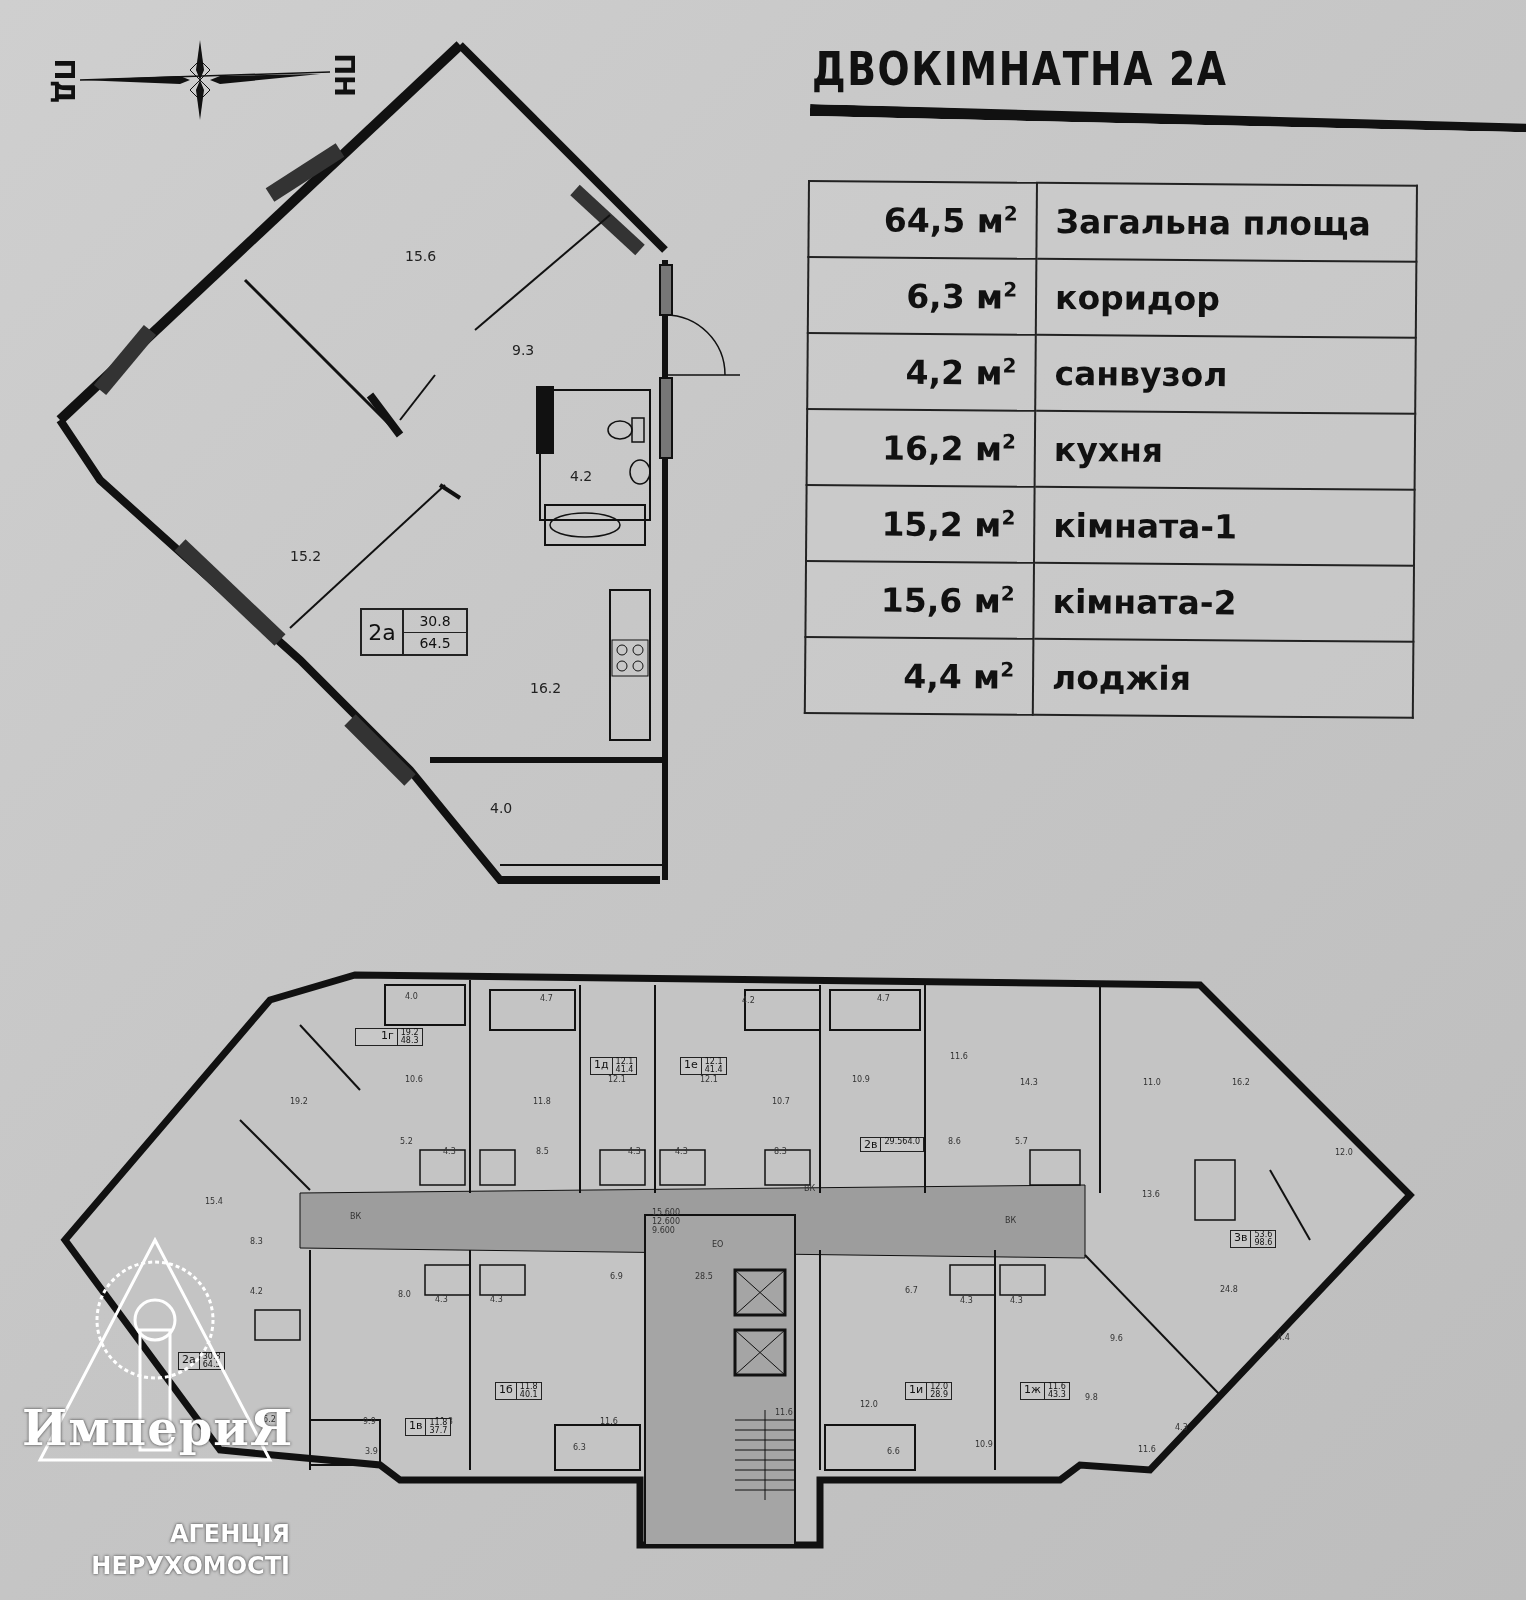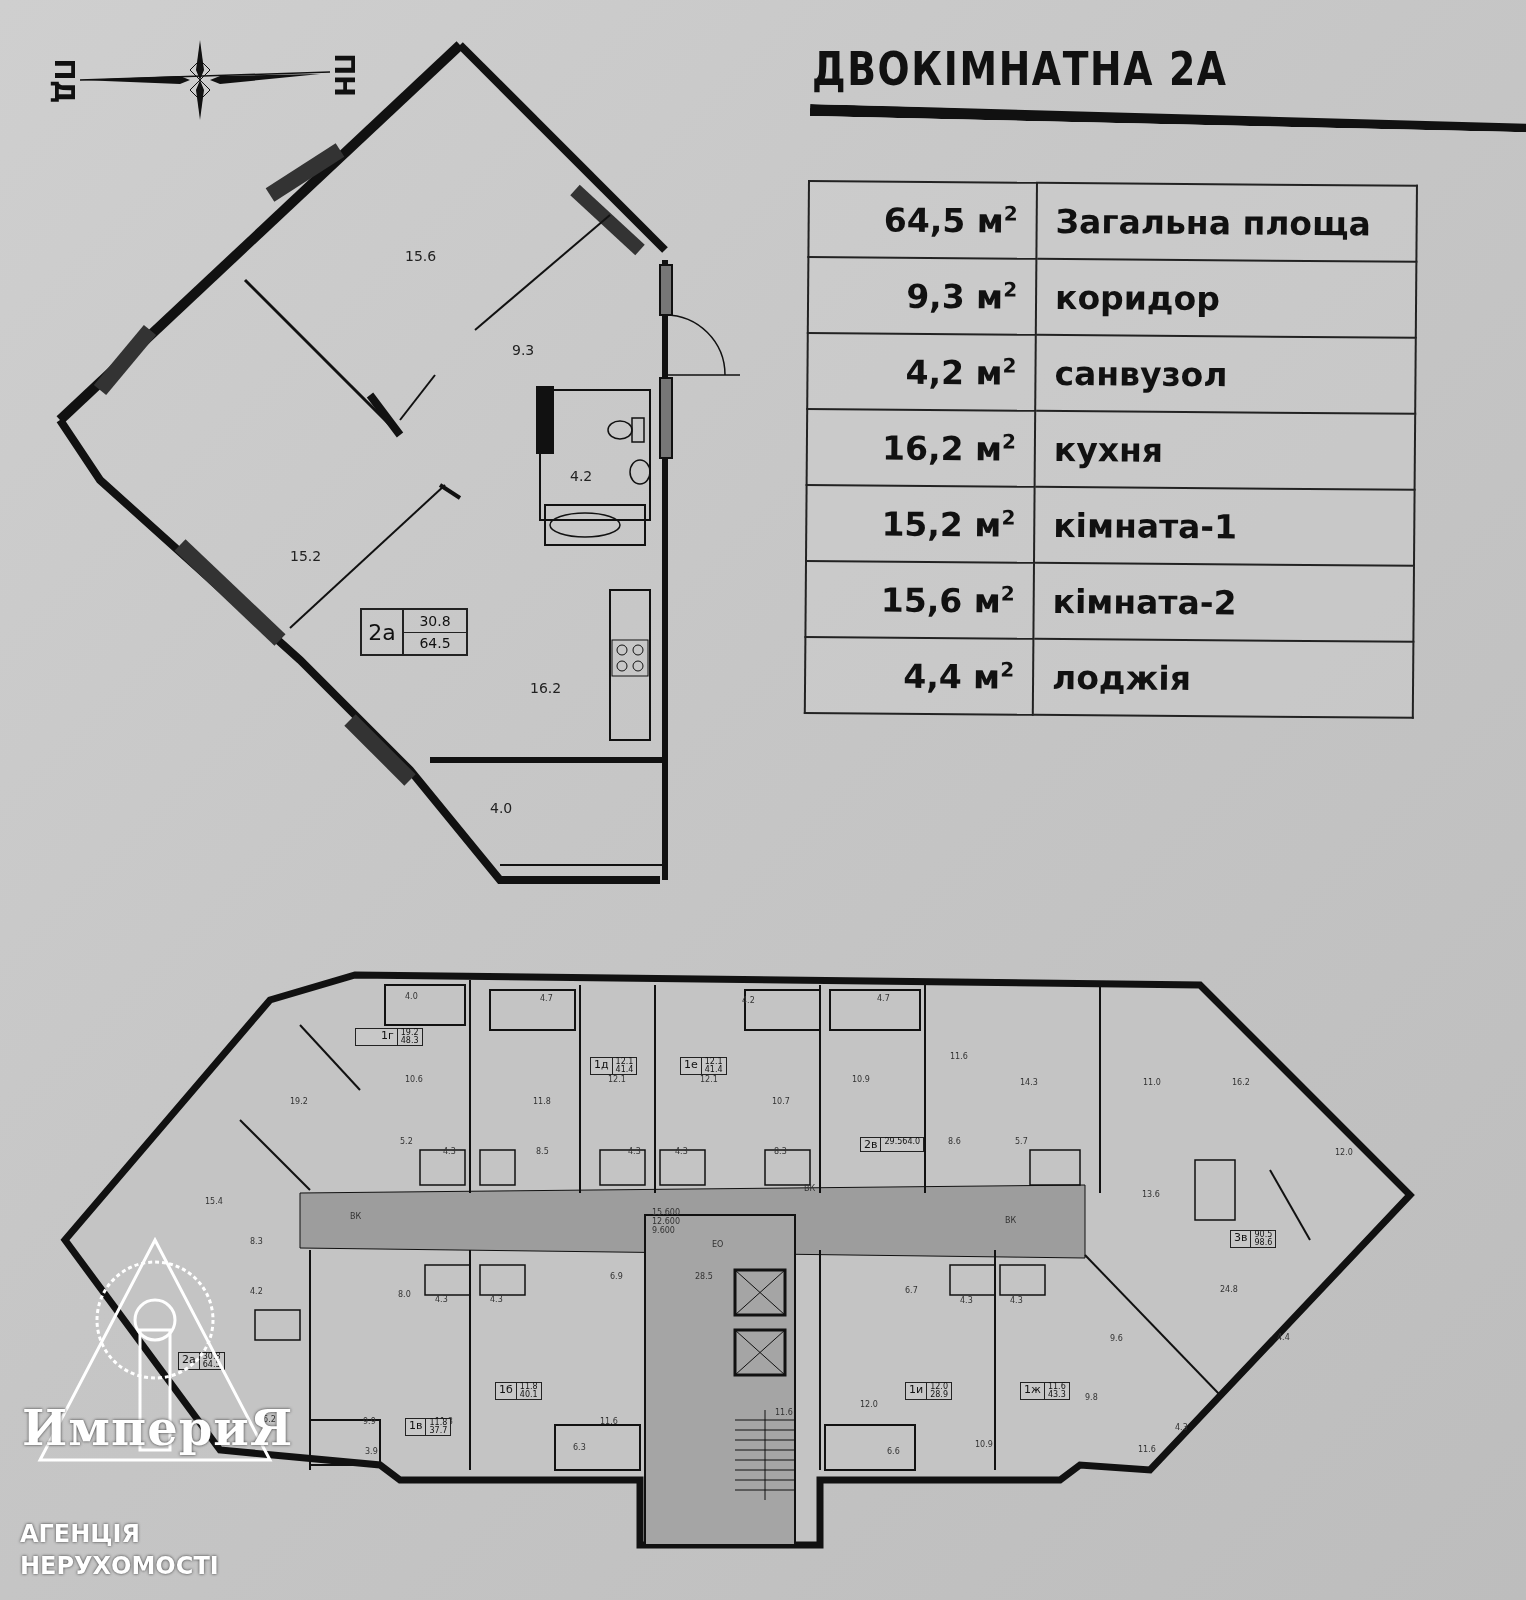--- a/index.html
+++ b/index.html
@@ -56,21 +56,21 @@
   .apt-tag .nums div:first-child { border-bottom: 1px solid #222; }
   .logo {
     position: absolute; left: 20px; top: 1230px; width: 270px; height: 360px;
   }
   .logo .name {
     position: absolute; left: 2px; top: 170px; font-family: "DejaVu Serif", serif;
     font-size: 48px; font-weight: bold; color: #fff; letter-spacing: 1px;
     text-shadow: 0 0 3px #333;
   }
   .logo .sub {
-    position: absolute; left: 0; width: 270px; text-align: left;
+    position: absolute; left: 0; width: 270px; text-align: right;
     font-size: 24px; font-weight: bold; color: #fff; text-shadow: 0 0 3px #333;
   }
   .small-num { position:absolute; font-size: 8px; color:#333; }
 </style>
 </head>
 <body>
 
 <div class="page">
 
   <div class="compass">
@@ -90,21 +90,21 @@
   <div class="title">ДВОКІМНАТНА  2А</div>
   <div class="title-rule"></div>
 
   <table class="area-table">
     <tbody>
       <tr>
         <td class="val"><span>64,5 м</span><sup>2</sup></td>
         <td class="lbl">Загальна площа</td>
       </tr>
       <tr>
-        <td class="val"><span>9,3 м</span><sup>2</sup></td>
+        <td class="val"><span>6,3 м</span><sup>2</sup></td>
         <td class="lbl">коридор</td>
       </tr>
       <tr>
         <td class="val"><span>4,2 м</span><sup>2</sup></td>
         <td class="lbl">санвузол</td>
       </tr>
       <tr>
         <td class="val"><span>16,2 м</span><sup>2</sup></td>
         <td class="lbl">кухня</td>
       </tr>
@@ -329,21 +329,21 @@
       <div style="position: absolute; left: 860px; top: 1137px; display: flex; border: 1px solid rgb(34, 34, 34); font-size: 8px; background: rgb(200, 200, 200);">
         <span style="font-size: 11px; padding: 0px 3px; border-right: 1px solid rgb(34, 34, 34);">2в</span>
         <span style="display: flex; flex-direction: row; padding: 0px 3px; line-height: 8px;">
           <span>29.5</span>
           <span>64.0</span>
         </span>
       </div>
       <div style="position: absolute; left: 1230px; top: 1230px; display: flex; border: 1px solid rgb(34, 34, 34); font-size: 8px; background: rgb(200, 200, 200);">
         <span style="font-size: 11px; padding: 0px 3px; border-right: 1px solid rgb(34, 34, 34);">3в</span>
         <span style="display: flex; flex-direction: column; padding: 0px 3px; line-height: 8px;">
-          <span>90.5</span>
+          <span>53.6</span>
           <span>98.6</span>
         </span>
       </div>
       <div style="position: absolute; left: 178px; top: 1352px; display: flex; border: 1px solid rgb(34, 34, 34); font-size: 8px; background: rgb(200, 200, 200);">
         <span style="font-size: 11px; padding: 0px 3px; border-right: 1px solid rgb(34, 34, 34);">2а</span>
         <span style="display: flex; flex-direction: column; padding: 0px 3px; line-height: 8px;">
           <span>30.8</span>
           <span>64.5</span>
         </span>
       </div>

